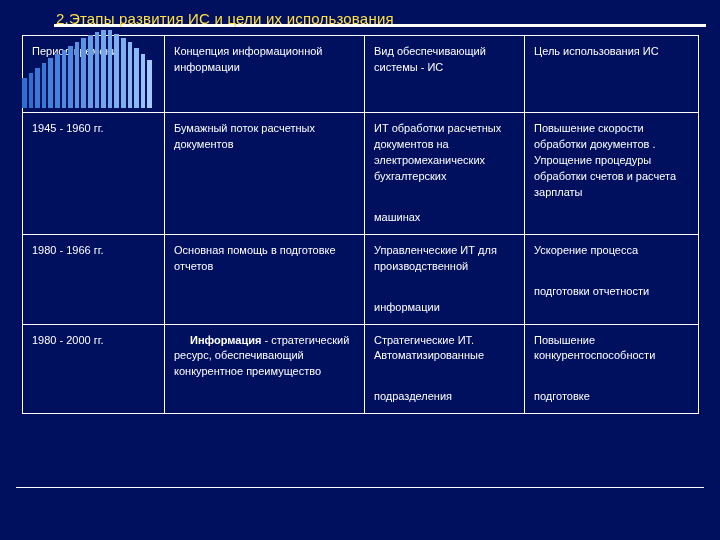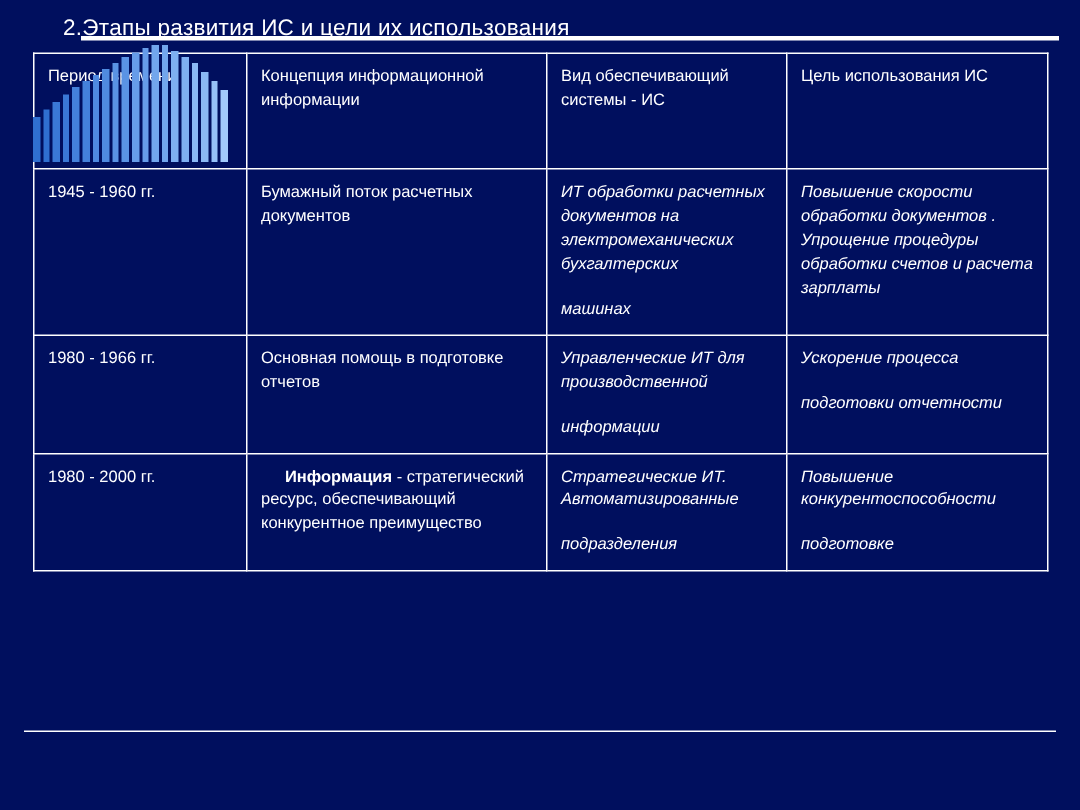--- a/index.html
+++ b/index.html
@@ -26,24 +26,24 @@
   .bottom-rule {
     position: absolute;
     left: 16px;
     top: 487px;
     width: 688px;
     height: 1px;
     background: #ffffff;
   }
   .slide-title {
     position: absolute;
-    left: 42px;
+    left: 56px;
     top: 10px;
     width: 600px;
-    color: #ffffff;
+    color: #fde047;
     font-size: 15px;
     letter-spacing: 0.2px;
     white-space: nowrap;
     z-index: 1;
   }
   
   .deco-bars {
     position: absolute;
     left: 22px;
     top: 30px;
@@ -75,22 +75,22 @@
     padding: 8px 8px 8px 9px;
   }
   table.matrix tr.header td {
     height: 60px;
   }
   .col-period { width: 142px; }
   .col-concept { width: 200px; }
   .col-type { width: 160px; }
   .col-goal { width: 174px; }
 
-  .cell-line { display: block; font-style: italic; }
-  .cell-line.gap { margin-top: 14px; }
+  .cell-line { display: block; }
+  .cell-line.gap { margin-top: 25px; }
   .bold { font-weight: bold; padding-left: 16px; }
 </style>
 </head>
 <body>
 
 <div class="top-rule"></div>
 
 <div class="slide-title">2.Этапы развития ИС и цели их использования</div>
 
 <div class="deco-bars">

